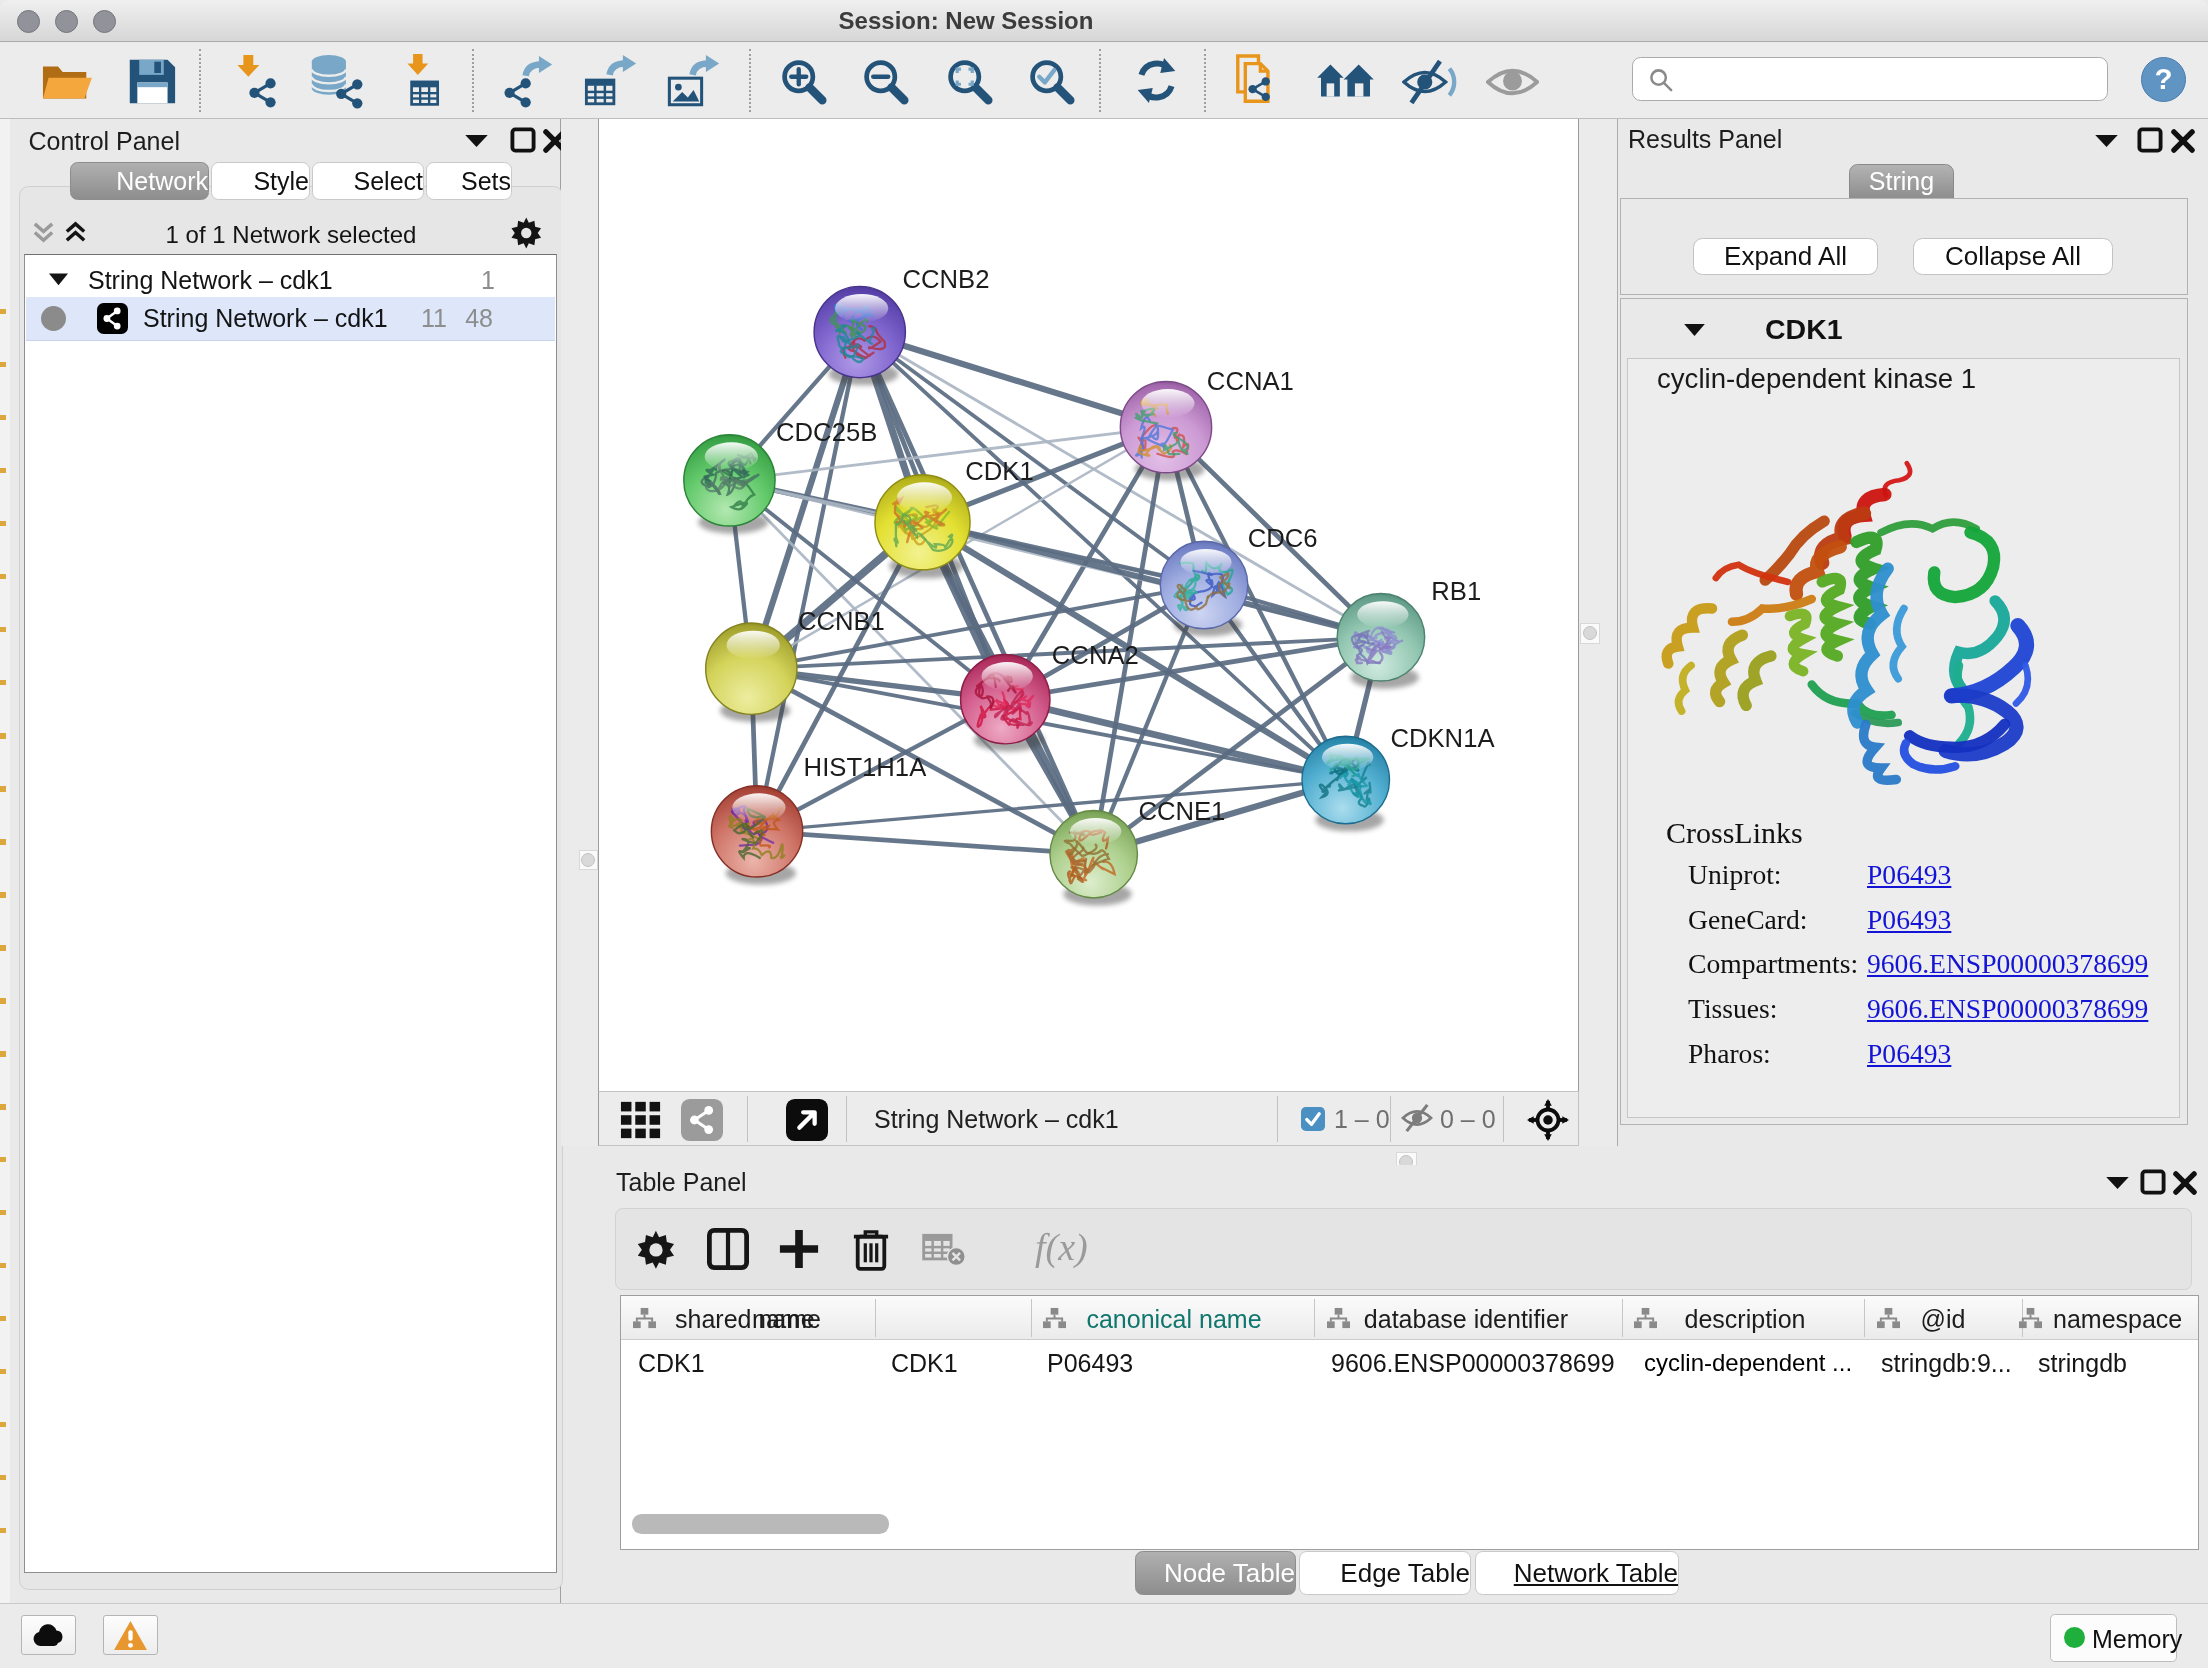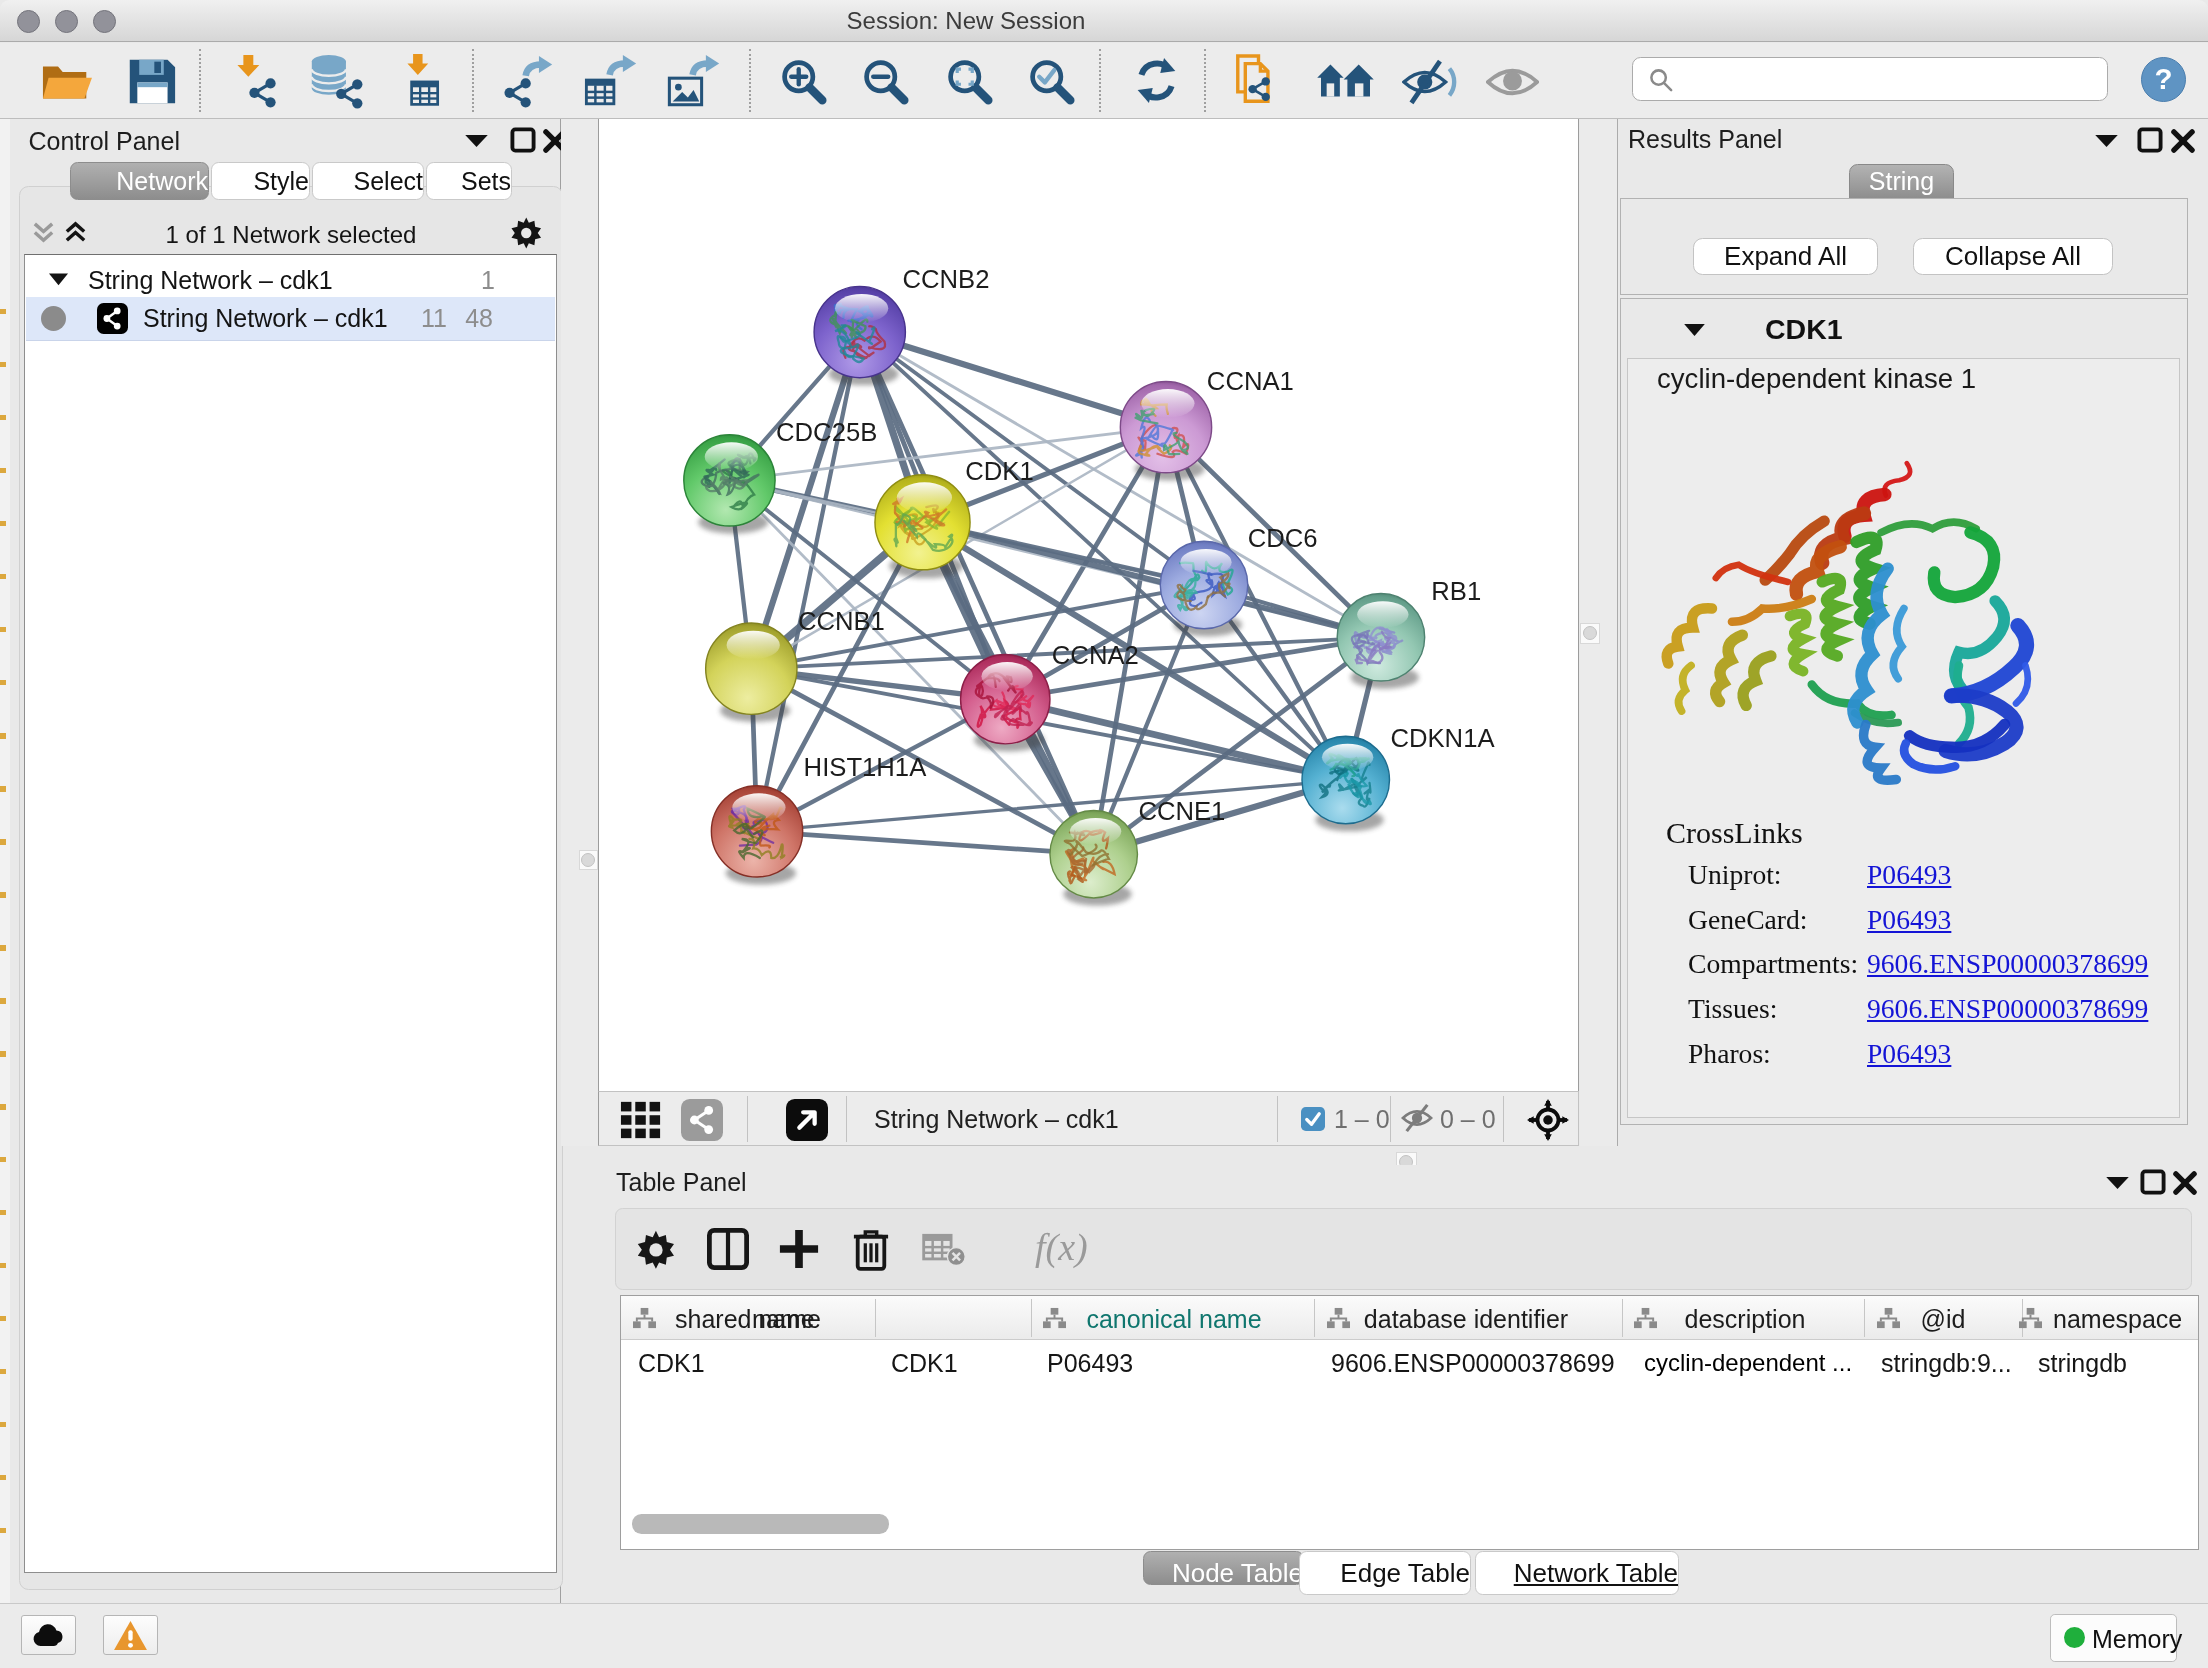--- a/index.html
+++ b/index.html
@@ -14,21 +14,21 @@
 .ptab.sel { background:linear-gradient(#b0b0b0,#8d8d8d); color:#fff; border-color:#8d8d8d; }
 .num { color:#8d8d8d; }
 </style>
 </head>
 <body>
 
 <div class="abs" style="left:0;top:0;width:2208px;height:42px;background:linear-gradient(#f0f0f0,#d6d6d6);border-bottom:1px solid #ababab;border-radius:9.5px 9.5px 0 0;"></div>
 <div class="abs" style="left:17px;top:9.5px;width:23px;height:23px;border-radius:50%;background:#92929a;border:1px solid #74747c;"></div>
 <div class="abs" style="left:55px;top:9.5px;width:23px;height:23px;border-radius:50%;background:#92929a;border:1px solid #74747c;"></div>
 <div class="abs" style="left:93px;top:9.5px;width:23px;height:23px;border-radius:50%;background:#92929a;border:1px solid #74747c;"></div>
-<div class="abs" style="left:0;top:6.7px;width:1932px;text-align:center;font-size:24px;font-weight:normal;color:#3c3c3c;">Session: New Session</div>
+<div class="abs" style="left:0;top:6.7px;width:1932px;text-align:center;font-size:24px;font-weight:bold;color:#3c3c3c;">Session: New Session</div>
 
 <div class="abs" style="left:0;top:43px;width:2208px;height:76px;background:#ececec;border-bottom:1px solid #bdbdbd;"></div>
 
 <div class="abs sepv" style="left:199px;top:49px;"></div>
 <div class="abs sepv" style="left:472px;top:49px;"></div>
 <div class="abs sepv" style="left:749px;top:49px;"></div>
 <div class="abs sepv" style="left:1099px;top:49px;"></div>
 <div class="abs sepv" style="left:1204px;top:49px;"></div>
 <style>.sepv{width:0;height:63px;border-left:2.9px dotted #9f9f9f;}</style>
 <svg class="icon" style="left:39px;top:57px" width="55" height="49" viewBox="0 0 58 52">
@@ -871,21 +871,21 @@
   </svg>
 <div class="abs" style="left:638px;top:1349px;font-size:25px;color:#161616;">CDK1</div>
 <div class="abs" style="left:891px;top:1349px;font-size:25px;color:#161616;">CDK1</div>
 <div class="abs" style="left:1047px;top:1349px;font-size:25px;color:#161616;">P06493</div>
 <div class="abs" style="left:1331px;top:1349px;font-size:25px;color:#161616;">9606.ENSP00000378699</div>
 <div class="abs" style="left:1644px;top:1349px;font-size:24px;color:#000000;">cyclin-dependent ...</div>
 <div class="abs" style="left:1881px;top:1349px;font-size:25px;color:#161616;">stringdb:9...</div>
 <div class="abs" style="left:2038px;top:1349px;font-size:25px;color:#161616;">stringdb</div>
 <div class="abs" style="left:632px;top:1514px;width:257px;height:20px;background:#b9b9b9;border-radius:9.5px;"></div>
 
-<div class="ptab sel" style="left:1135px;top:1551px;width:161px;height:34px;line-height:42px;font-size:26px;margin-left:8px;">Node Table</div>
+<div class="ptab sel" style="left:1135px;top:1551px;width:161px;height:44px;line-height:42px;font-size:26px;">Node Table</div>
 <div class="ptab" style="left:1299px;top:1551px;width:172px;height:44px;line-height:42px;font-size:26px;">Edge Table</div>
 <div class="ptab" style="left:1475px;top:1551px;width:204px;height:44px;line-height:42px;font-size:26px;text-decoration:underline;">Network Table</div>
 
 <div class="abs" style="left:0;top:1603px;width:2208px;height:66px;background:#ebebeb;border-top:1px solid #c9c9c9;"></div>
 <div class="abs" style="left:21px;top:1615px;width:55px;height:40px;background:linear-gradient(#fdfdfd,#ededed);border:1px solid #b5b5b5;border-radius:2.9px;"></div>
 <svg class="icon" style="left:31px;top:1623px" width="34" height="25" viewBox="0 0 36 26">
     <path d="M10 24 a7.5 7.5 0 0 1 -1.5 -14.8 a9.5 9.5 0 0 1 18.4 -1.6 a6.8 6.8 0 0 1 1.6 13.3 q-1 3.1 -4.5 3.1 Z" fill="#0d0d0d"></path>
   </svg>
 <div class="abs" style="left:103px;top:1615px;width:55px;height:40px;background:linear-gradient(#fdfdfd,#ededed);border:1px solid #b5b5b5;border-radius:2.9px;"></div>
 <svg class="icon" style="left:113px;top:1620px" width="35" height="31" viewBox="0 0 37 33">

